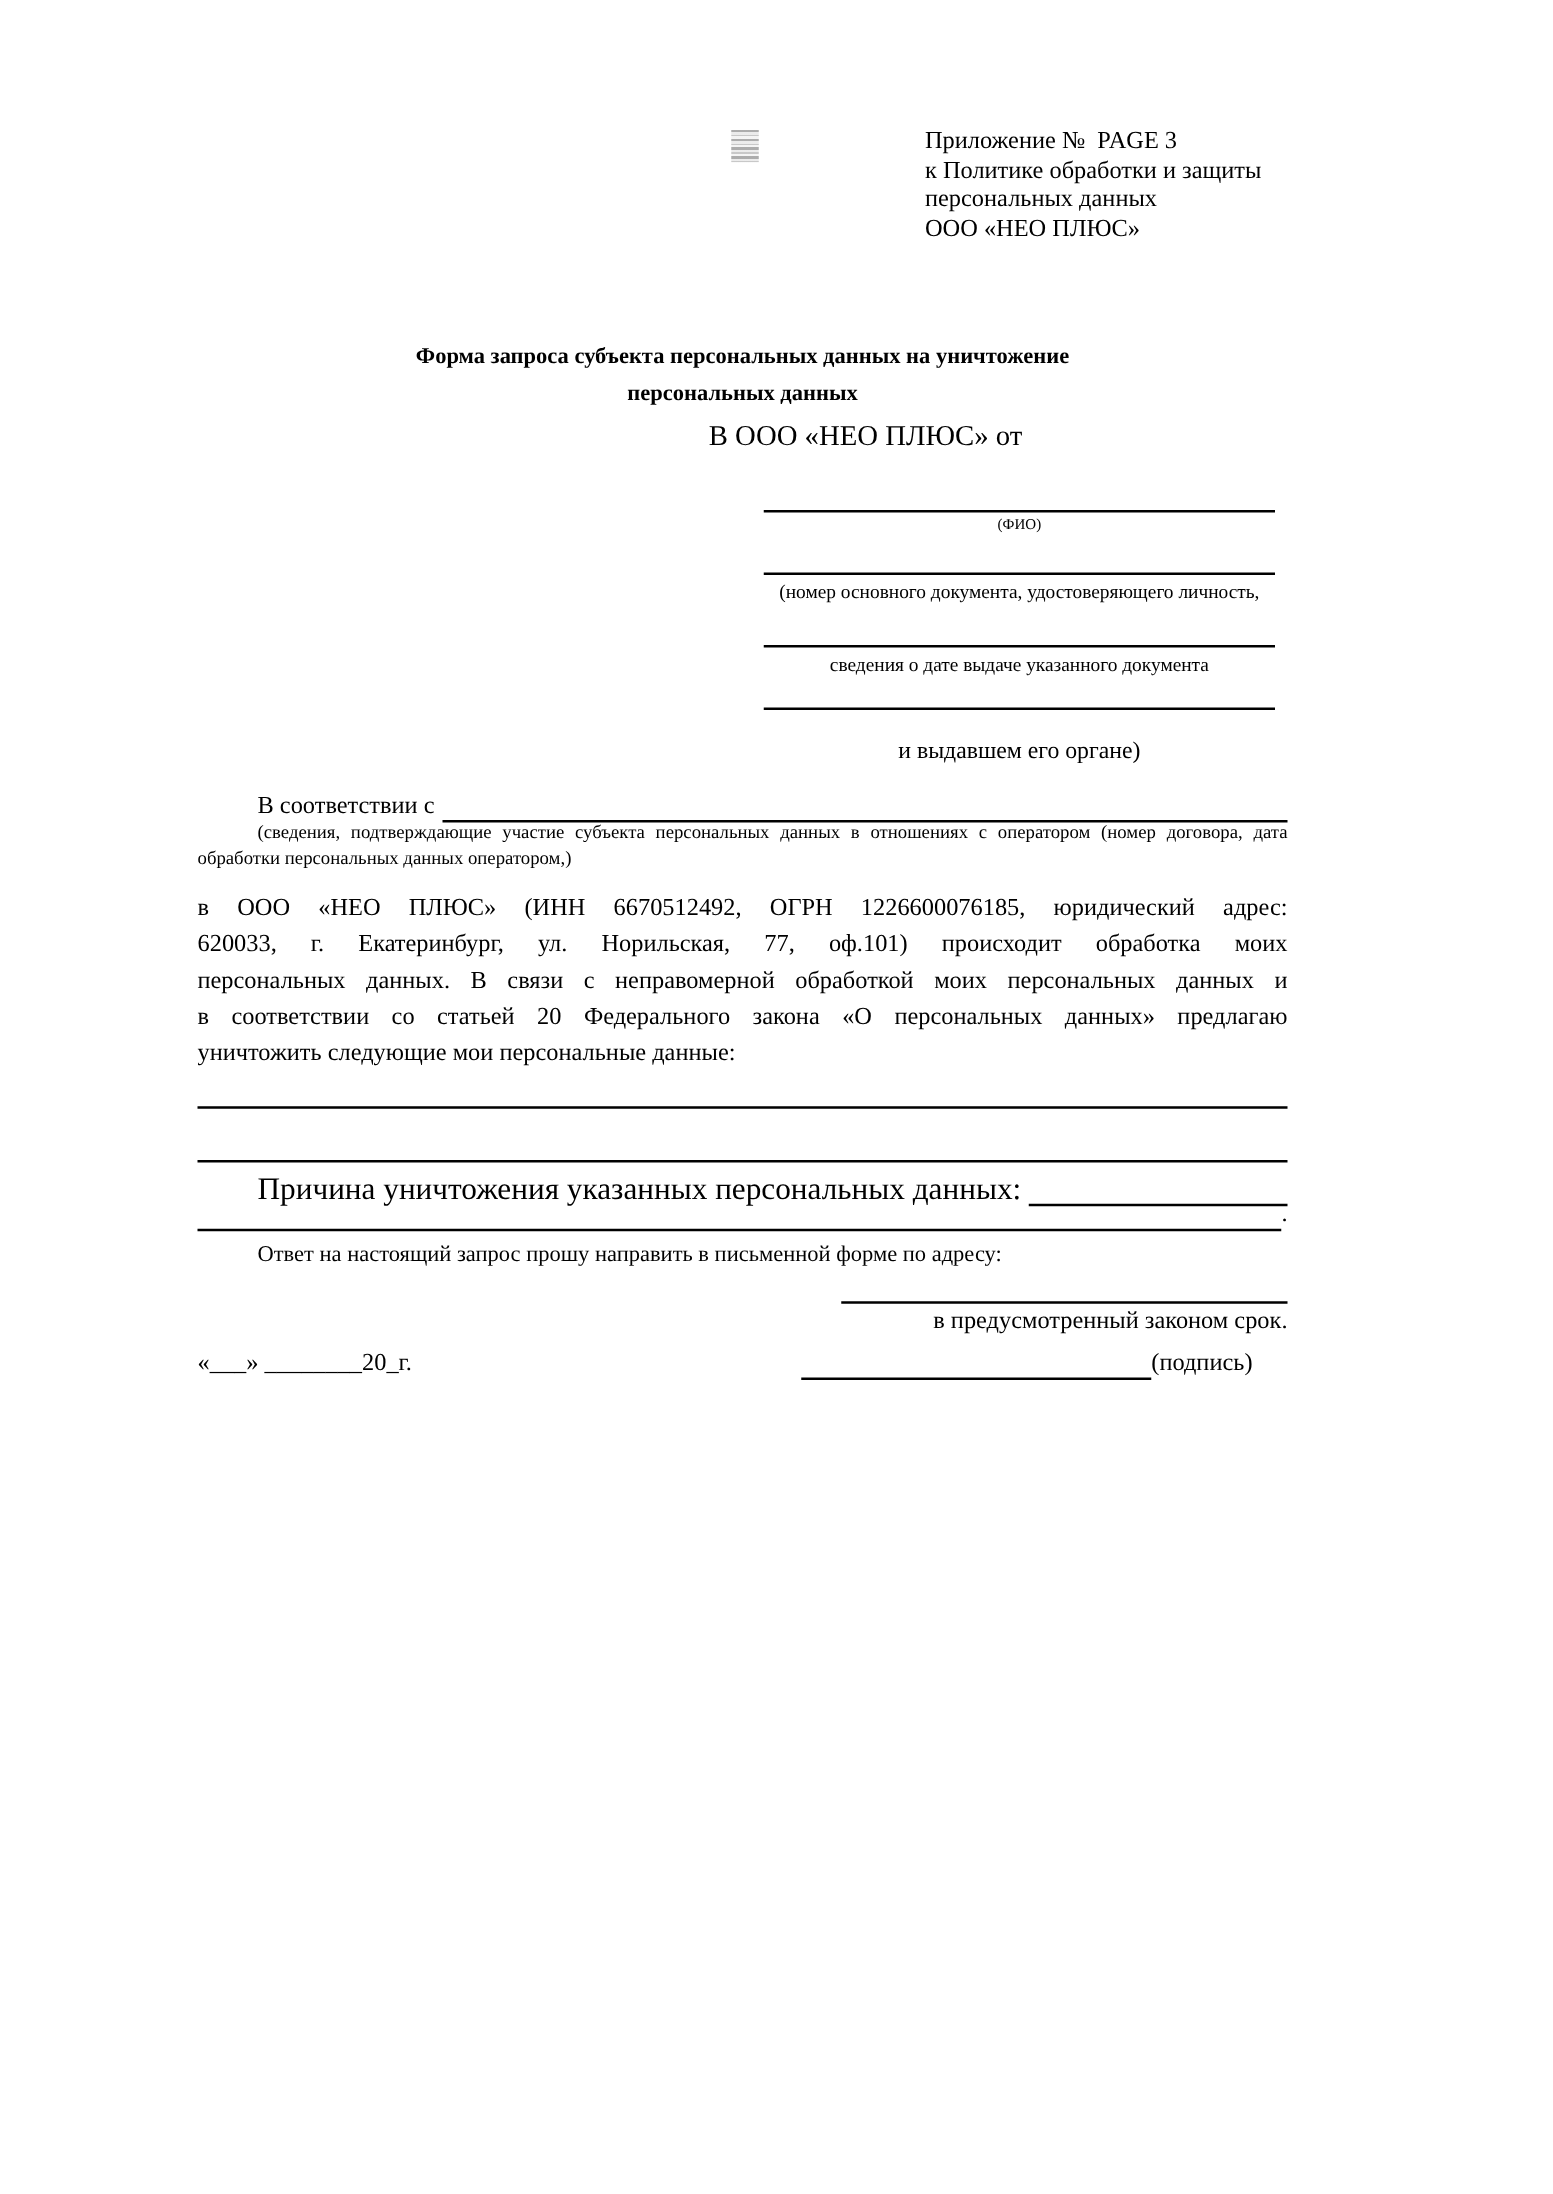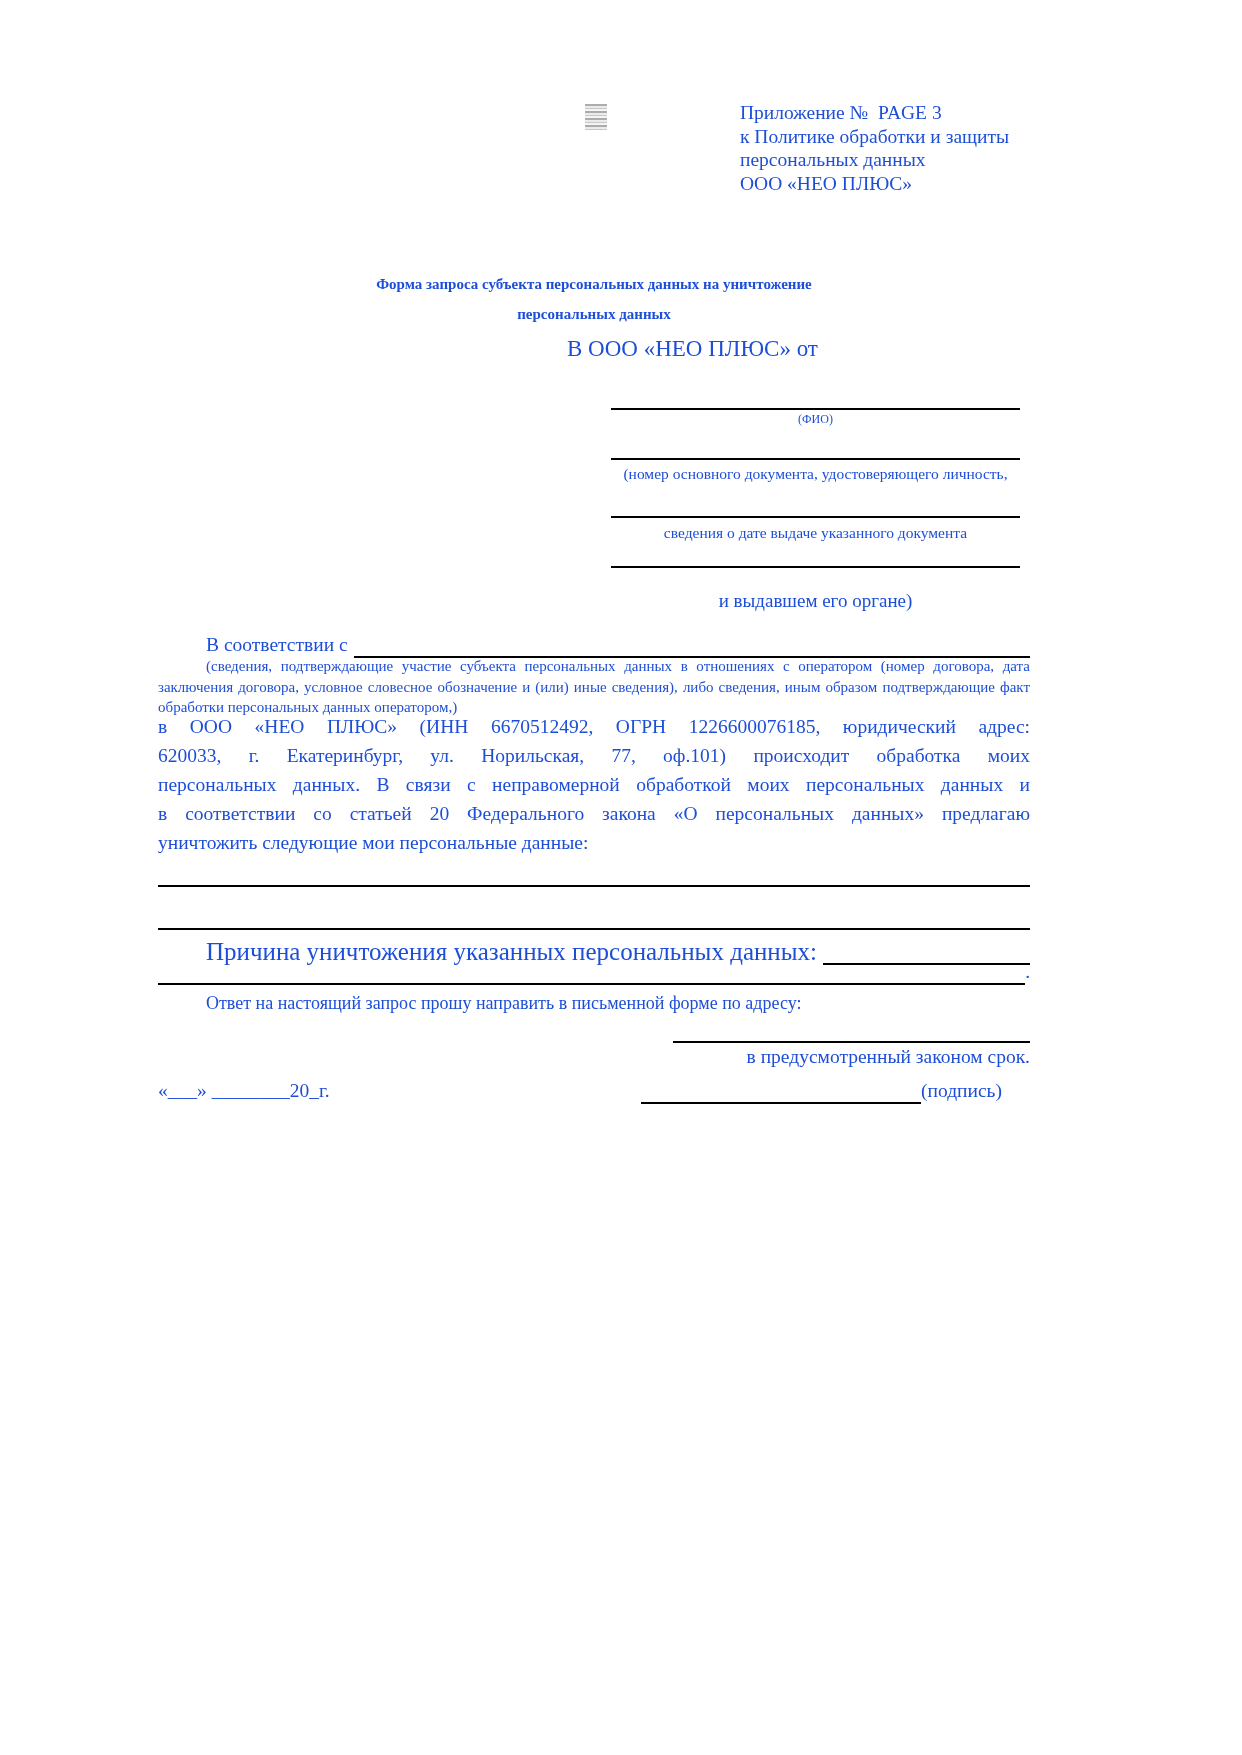--- a/index.html
+++ b/index.html
@@ -1,36 +1,36 @@
 <!DOCTYPE html>
 <html><head>
 <meta charset="utf-8">
 <style>
   html,body { margin:0; padding:0; background:#ffffff; }
   .page {
     position:relative;
     width:1242px; height:1755px;
-    background:#ffffff; color:#1d4ed8;
+    background:#ffffff; color:#000000;
     font-family:"Liberation Serif", serif;
     overflow:hidden;
   }
   
   .obj-icon {
     position:absolute; left:585px; top:104px; width:22px; height:26px;
     background:repeating-linear-gradient(180deg,#a3a3a3 0 2px,#e9e9e9 2px 4px,#c2c2c2 4px 5px,#f3f3f3 5px 7px);
     opacity:.9;
   }
   .header-block {
     position:absolute; left:740px; top:101px; width:300px;
     font-size:19.5px; line-height:23.5px;
   }
   .header-block div { white-space:pre-wrap; }
   .title {
     position:absolute; left:158px; top:269px; width:872px;
-    text-align:center; font-weight:700; font-size:15px; line-height:30px;
+    text-align:center; font-weight:700; font-size:18px; line-height:30px;
   }
   .addressee { position:absolute; left:567px; top:336px; font-size:23px; }
 
   .field-line {
     position:absolute; left:611px; width:409px;
     border-bottom:2px solid #000;
   }
   .f1 { top:381px; height:27px; }
   .f2 { top:431px; height:27px; }
   .f3 { top:489px; height:27px; }
@@ -132,21 +132,20 @@
   <div class="field-line f4"></div>
   <div class="field-caption c4">и выдавшем его органе)</div>
 
   <div class="accordance-row">
     <span class="prefix">В соответствии с</span>
     <span class="fill-line"></span>
   </div>
 
   <div class="note">
     <div class="nline n1">(сведения, подтверждающие участие субъекта персональных данных в отношениях с оператором (номер договора, дата</div>
-    <div class="nline">заключения договора, условное словесное обозначение и (или) иные сведения), либо сведения, иным образом подтверждающие факт</div>
     <div class="nlast">обработки персональных данных оператором,)</div>
   </div>
 
   <div class="main-par">
     <div class="jline">в ООО «НЕО ПЛЮС» (ИНН 6670512492, ОГРН 1226600076185, юридический адрес:</div>
     <div class="jline">620033, г. Екатеринбург, ул. Норильская, 77, оф.101) происходит обработка моих</div>
     <div class="jline">персональных данных. В связи с неправомерной обработкой моих персональных данных и</div>
     <div class="jline">в соответствии со статьей 20 Федерального закона «О персональных данных» предлагаю</div>
     <div class="jlast">уничтожить следующие мои персональные данные:</div>
   </div>

